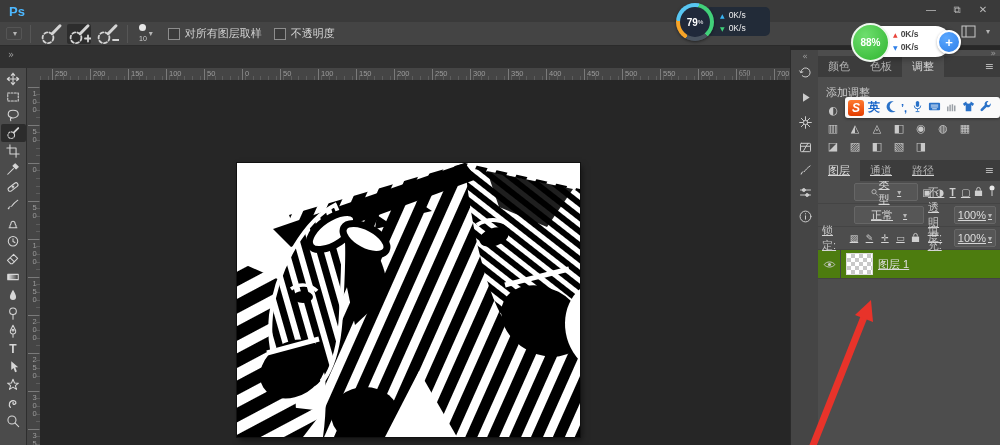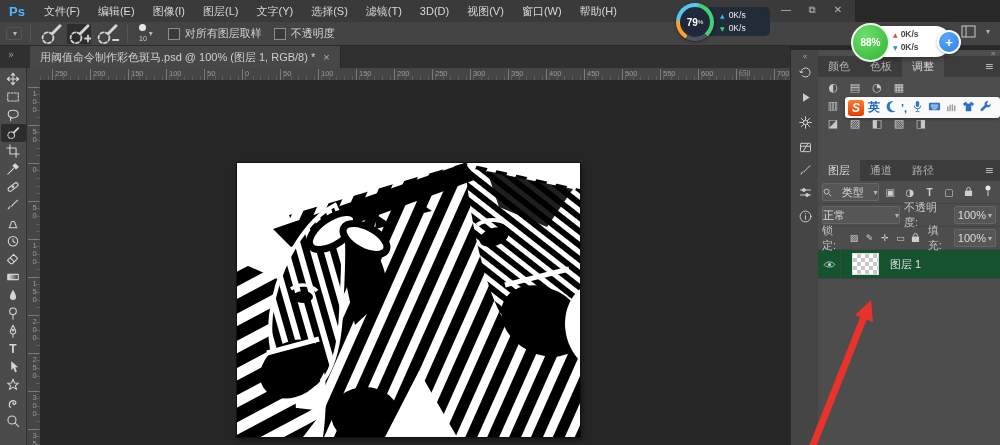--- a/index.html
+++ b/index.html
@@ -2,21 +2,21 @@
 <html><head>
 <meta charset="utf-8">
 <style>
   html,body{margin:0;padding:0;background:#1e1e1e;}
   .app{position:relative;width:1000px;height:445px;overflow:hidden;background:#282828;
        font-family:"Liberation Sans","DejaVu Sans",sans-serif;color:#d6d6d6;font-size:11px;
        -webkit-font-smoothing:antialiased;}
   .abs{position:absolute;}
   .uic{font-family:"DejaVu Sans",sans-serif;}
   
-  .menubar{left:0;top:0;width:855px;height:22px;background:#3a3a3a;border-bottom:1px solid #2a2a2a;
+  .menubar{left:0;top:0;width:1000px;height:22px;background:#3a3a3a;border-bottom:1px solid #2a2a2a;
            display:flex;align-items:center;}
   .pslogo{color:#4db8ff;font-weight:bold;font-size:13px;padding:0 10px 0 9px;}
   .mitem{padding:0 9px;line-height:22px;color:#d8d8d8;cursor:default;}
   .winctl{position:absolute;right:4px;top:0;display:flex;}
   .winctl span{width:26px;text-align:center;line-height:20px;color:#bdbdbd;font-size:10px;}
   
   .optbar{left:0;top:22px;width:1000px;height:24px;background:#444;border-bottom:1px solid #2b2b2b;
           display:flex;align-items:center;gap:4px;padding-left:6px;box-sizing:border-box;}
   .optbar svg{stroke:#d4d4d4;fill:none;stroke-width:1.2;stroke-linecap:round;stroke-linejoin:round;}
   .toolpreset{display:flex;align-items:center;gap:2px;padding:1px 4px;border:1px solid #555;border-radius:2px;}
@@ -68,30 +68,30 @@
   
   .panels{left:818px;top:50px;width:182px;height:395px;background:#4d4d4d;}
   .ptabs{position:relative;height:21px;background:#3c3c3c;display:flex;align-items:center;}
   .ptab{padding:3px 10px 4px;color:#b0b0b0;}
   .ptab.on{background:#4d4d4d;color:#dedede;}
   .pmenu{position:absolute;right:6px;top:4px;color:#b5b5b5;font-size:11px;}
   .addadj{padding:8px 0 0 8px;color:#c9c9c9;}
   .adjrow{display:flex;gap:6px;padding:3px 0 0 7px;}
   .adj-icon{width:16px;height:15px;display:flex;align-items:center;justify-content:center;color:#c9c9c9;font-size:11px;}
   
-  .lay{position:absolute;left:0;top:110px;width:182px;bottom:0;}
+  .lay{position:absolute;left:0;top:110px;width:182px;bottom:0;text-decoration:underline;}
   .lrow{display:flex;align-items:center;height:22px;padding:0 4px;gap:4px;border-bottom:1px solid #444;}
   .ddl{display:flex;align-items:center;justify-content:space-between;background:#565656;border:1px solid #666;
-       border-radius:2px;padding:1px 0;color:#ddd;height:14px;}
+       border-radius:2px;padding:1px 16px;color:#ddd;height:14px;margin-left:32px;}
   .lbl{color:#c5c5c5;}
   .pct{display:flex;align-items:center;gap:2px;background:#565656;border:1px solid #666;border-radius:2px;padding:1px 3px;height:14px;color:#ddd;}
   .fico{width:16px;text-align:center;color:#cfcfcf;font-size:10px;}
   .lockico{width:13px;text-align:center;color:#cfcfcf;font-size:9px;}
   .layerrow{display:flex;align-items:center;height:28px;gap:6px;border-bottom:1px solid #434343;}
-  .layerrow.sel{background:#14532d;gap:12px;}
+  .layerrow.sel{background:#4d7c0f;}
   .eyebox{width:22px;height:28px;display:flex;align-items:center;justify-content:center;border-right:1px solid #434343;}
   .thumb{width:25px;height:20px;background:#fff;outline:1px solid #2c2c2c;}
   .thumb.trans{background-image:repeating-conic-gradient(#c8c8c8 0 25%,#fff 0 50%);background-size:8px 8px;outline:1px solid #ddd;}
   .lname{color:#e0e0e0;}
   
   .sogou{left:845px;top:97px;width:155px;height:21px;background:#fafafa;border-radius:3px;z-index:40;
          box-shadow:0 1px 3px rgba(0,0,0,.4);display:flex;align-items:center;gap:4px;padding:0 3px;box-sizing:border-box;}
   .slogo{width:16px;height:16px;border-radius:3px;background:linear-gradient(#ff7a2f,#e23c00);color:#fff;
          font-weight:bold;font-style:italic;font-size:12px;display:flex;align-items:center;justify-content:center;}
   .slang{color:#1a66c9;font-weight:bold;font-size:12px;}
@@ -121,33 +121,20 @@
   .arrowsvg{left:0;top:0;width:1000px;height:445px;z-index:60;pointer-events:none;}
   .eyeic svg{width:13px;height:9px;}
 </style>
 </head>
 <body>
 
 <div class="app">
 
   <div class="abs menubar">
     <span class="pslogo">Ps</span>
-    <div style="display:flex;">
-        <span class="mitem">文件(F)</span>
-        <span class="mitem">编辑(E)</span>
-        <span class="mitem">图像(I)</span>
-        <span class="mitem">图层(L)</span>
-        <span class="mitem">文字(Y)</span>
-        <span class="mitem">选择(S)</span>
-        <span class="mitem">滤镜(T)</span>
-        <span class="mitem">3D(D)</span>
-        <span class="mitem">视图(V)</span>
-        <span class="mitem">窗口(W)</span>
-        <span class="mitem">帮助(H)</span>
-      </div>
     <div class="winctl">
       <span>—</span>
       <span>⧉</span>
       <span>✕</span>
     </div>
   </div>
 
   <div class="abs optbar">
     <span class="toolpreset">
       <svg viewBox="0 0 16 16">
@@ -197,24 +184,20 @@
   <div class="abs optright">
     <svg width="15" height="13" viewBox="0 0 15 13" style="stroke:#c9c9c9;fill:none;">
         <rect x="1" y="1" width="13" height="11"></rect>
         <path d="M5 1v11"></path>
       </svg>
     <span class="chev uic">▾</span>
   </div>
 
   <div class="abs tabstrip">
     <span class="toolscollapse uic">»</span>
-    <div class="doctab">
-      <span>用阈值命令制作彩色斑马.psd @ 100% (图层 1, RGB/8) *</span>
-      <span class="x">×</span>
-    </div>
   </div>
 
   <div class="abs tools">
     <div class="tool">
         <svg viewBox="0 0 16 16">
           <path d="M8 1.5v13M1.5 8h13M8 1.5l-2 2.4M8 1.5l2 2.4M8 14.5l-2-2.4M8 14.5l2-2.4M1.5 8l2.4-2M1.5 8l2.4 2M14.5 8l-2.4-2M14.5 8l-2.4 2"></path>
         </svg>
       </div>
     <div class="tool">
         <svg viewBox="0 0 16 16">
@@ -457,20 +440,21 @@
   </div>
 
   <div class="abs panels">
     <span class="uic" style="position:absolute;right:4px;top:-2px;color:#9a9a9a;font-size:9px;">»</span>
     <div class="ptabs" style="margin-top:6px;">
       <span class="ptab">颜色</span>
       <span class="ptab">色板</span>
       <span class="ptab on">调整</span>
       <span class="pmenu uic">≡</span>
     </div>
+    <div class="addadj">添加调整</div>
     <div class="adjrow">
         <span class="adj-icon uic">◐</span>
         <span class="adj-icon uic">▤</span>
         <span class="adj-icon uic">◔</span>
         <span class="adj-icon uic">▦</span>
       </div>
     <div class="adjrow">
         <span class="adj-icon uic">▥</span>
         <span class="adj-icon uic">◭</span>
         <span class="adj-icon uic">◬</span>

